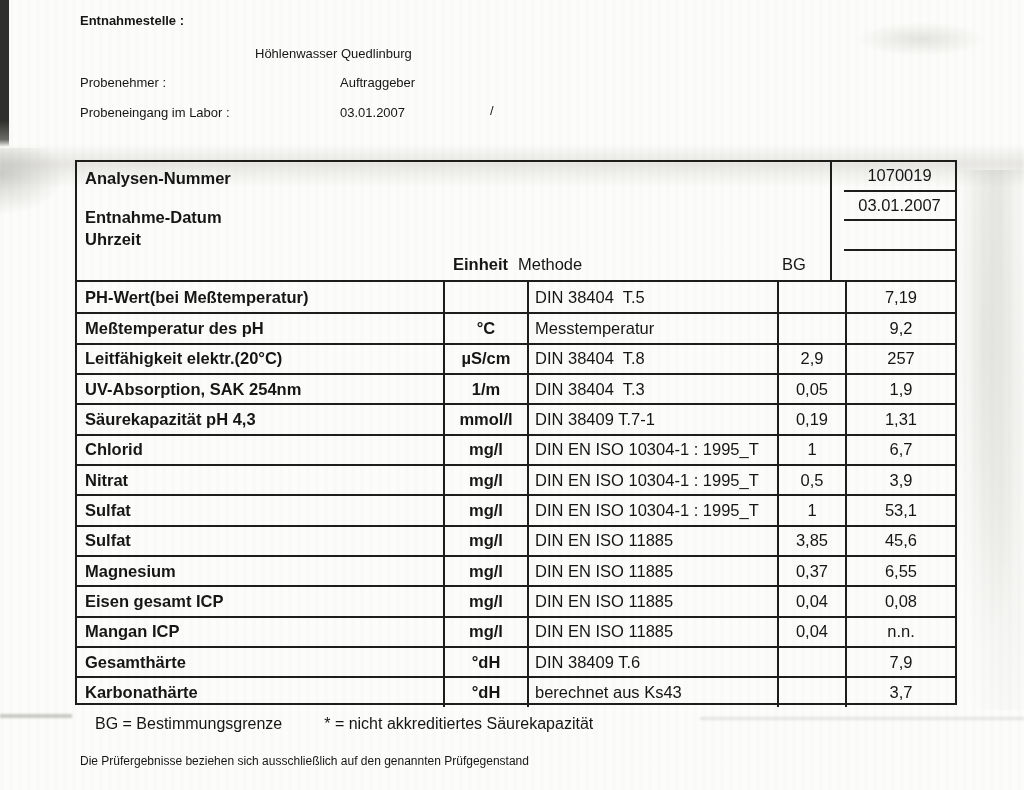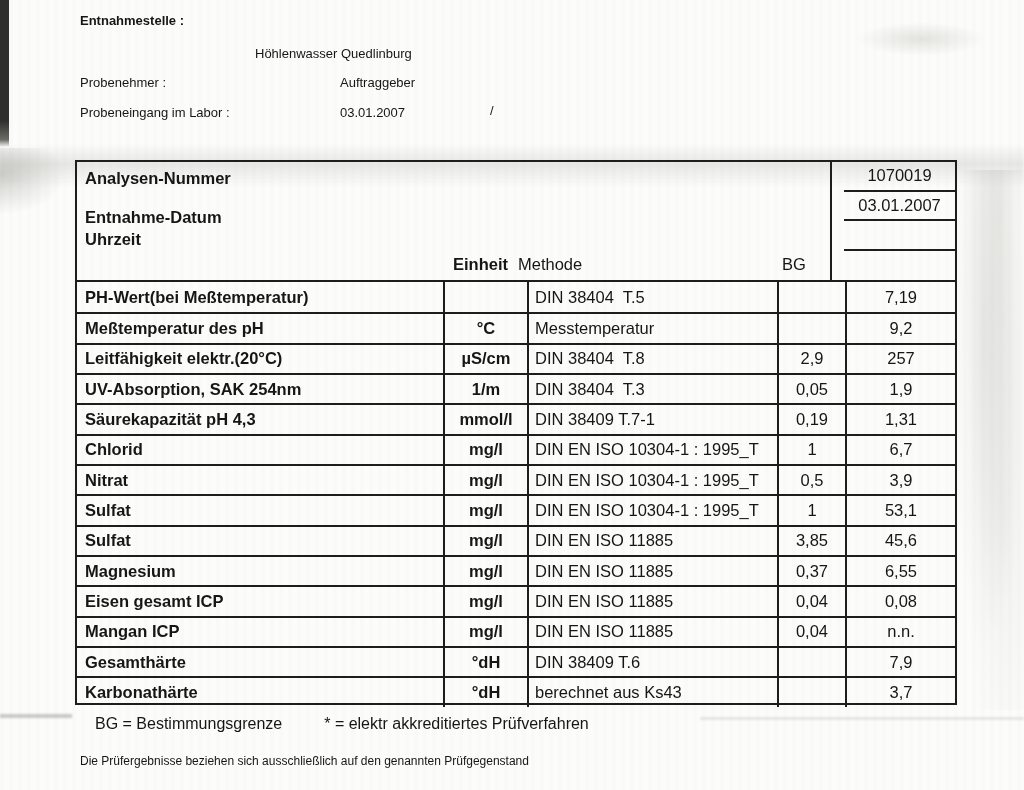--- a/index.html
+++ b/index.html
@@ -211,17 +211,17 @@
           <div class="cell param">Karbonathärte</div>
           <div class="cell unit">°dH</div>
           <div class="cell method">berechnet aus Ks43</div>
           <div class="cell bg"></div>
           <div class="cell value">3,7</div>
         </div>
       </div>
   </div>
 
   <div class="footer-legend">
-    <span>BG = Bestimmungsgrenze</span><span class="star-part">*  =  elektr akkreditiertes Prüfverfahren</span>
+    <span>BG = Bestimmungsgrenze</span><span class="star-part">*  =  nicht akkreditiertes Säurekapazität</span>
   </div>
   <div class="footer-disclaimer">Die Prüfergebnisse beziehen sich ausschließlich auf den genannten Prüfgegenstand</div>
 
 </div>
 
 </body></html>

